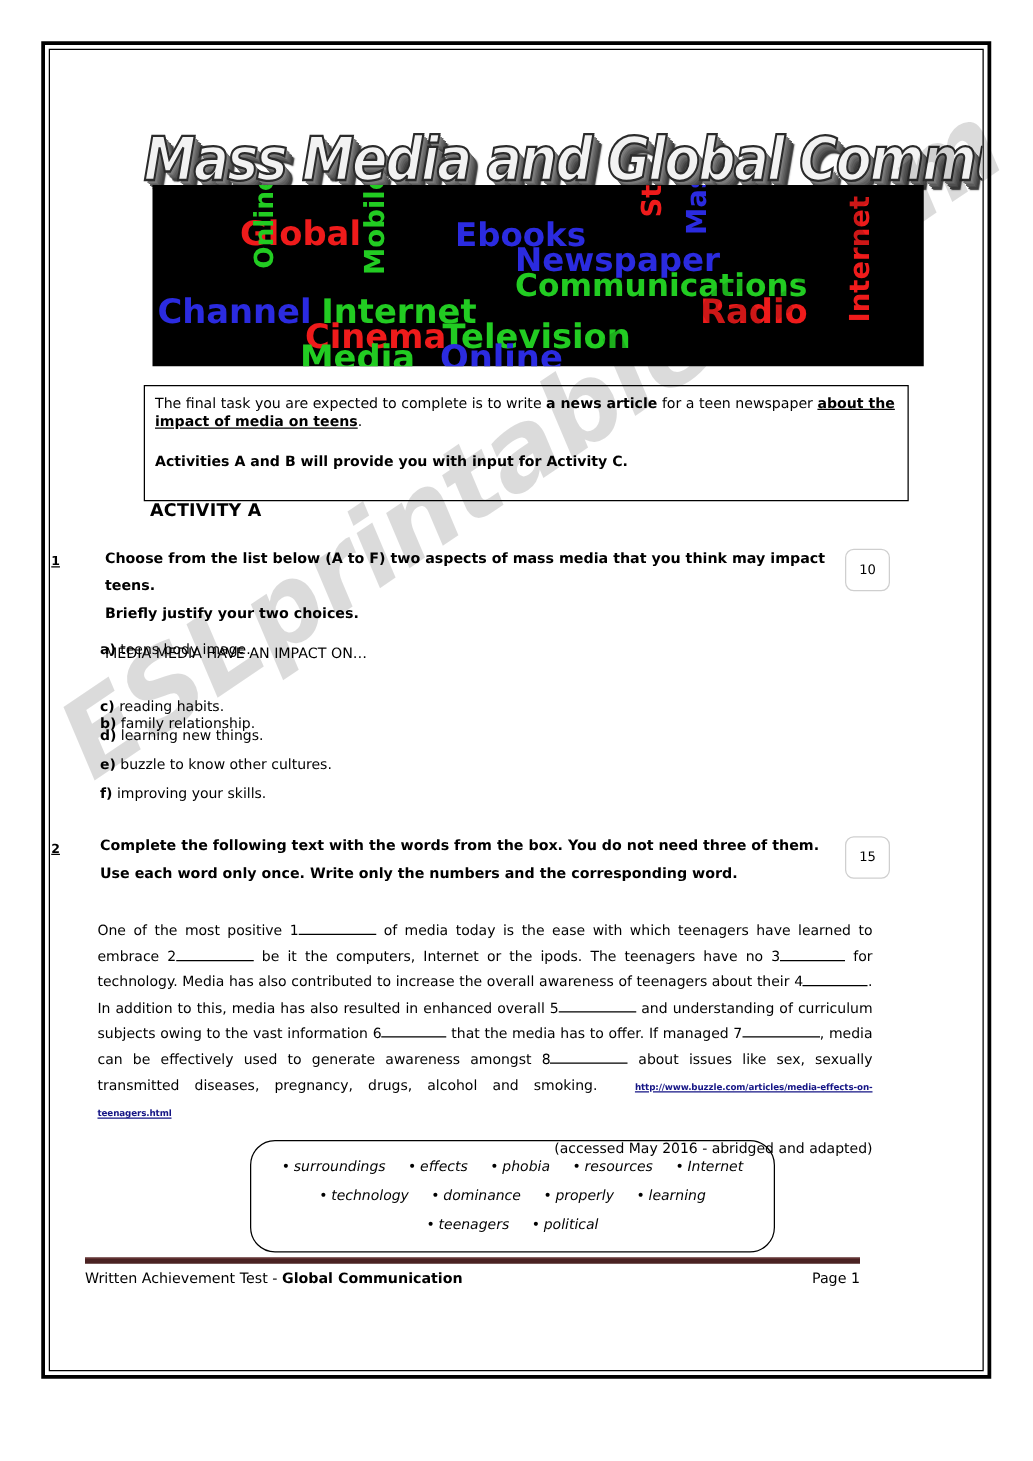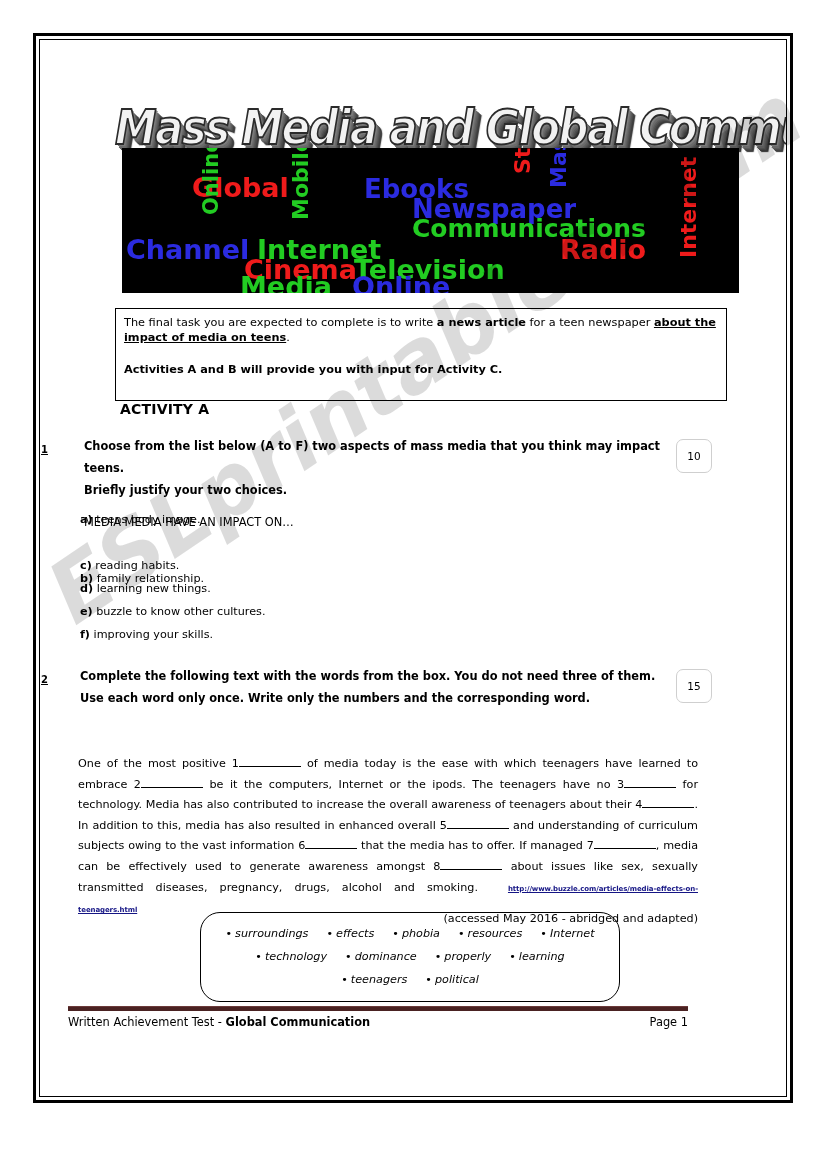--- a/index.html
+++ b/index.html
@@ -363,21 +363,21 @@
 
   <div class="qnum" style="left:1px; top:634px;">2</div>
   <div class="qbody" style="left:40px; top:625px; width:580px;">
     <div>Complete the following text with the words from the box. You do not need three of them.</div>
     <div>Use each word only once. Write only the numbers and the corresponding word.</div>
   </div>
   <div class="marks" style="left:636px; top:629px;">
     <span>15</span>
   </div>
 
-  <div class="passage" style="left:38px; top:695px;margin-top:19px;">
+  <div class="passage" style="left:38px; top:695px;">
     <span>One of the most positive 1</span><span class="blank b-long"></span><span> of media today is the ease with which teenagers have learned to embrace 2</span><span class="blank b-long"></span><span> be it the computers, Internet or the ipods. The teenagers have no 3</span><span class="blank b-med"></span><span> for technology. Media has also contributed to increase the overall awareness of teenagers about their 4</span><span class="blank b-med"></span><span>. In addition to this, media has also resulted in enhanced overall 5</span><span class="blank b-long"></span><span> and understanding of curriculum subjects owing to the vast information 6</span><span class="blank b-med"></span><span> that the media has to offer. If managed 7</span><span class="blank b-long"></span><span>, media can be effectively used to generate awareness amongst 8</span><span class="blank b-long"></span><span> about issues like sex, sexually transmitted diseases, pregnancy, drugs, alcohol and smoking.</span><span class="src-link">http://www.buzzle.com/articles/media-effects-on-teenagers.html</span>
   </div>
 
   <div class="accessed" style="top:872px; left:38px;">(accessed May 2016 - abridged and adapted)</div>
 
   <div class="wordbank" style="top:872px;border-radius:20px;" id="wordbank">
       <div class="wb-row"><span class="wb-item"><span class="bullet">•</span><span>surroundings</span></span><span class="wb-item"><span class="bullet">•</span><span>effects</span></span><span class="wb-item"><span class="bullet">•</span><span>phobia</span></span><span class="wb-item"><span class="bullet">•</span><span>resources</span></span><span class="wb-item"><span class="bullet">•</span><span>Internet</span></span></div>
       <div class="wb-row"><span class="wb-item"><span class="bullet">•</span><span>technology</span></span><span class="wb-item"><span class="bullet">•</span><span>dominance</span></span><span class="wb-item"><span class="bullet">•</span><span>properly</span></span><span class="wb-item"><span class="bullet">•</span><span>learning</span></span></div>
       <div class="wb-row"><span class="wb-item"><span class="bullet">•</span><span>teenagers</span></span><span class="wb-item"><span class="bullet">•</span><span>political</span></span></div>
     </div>

